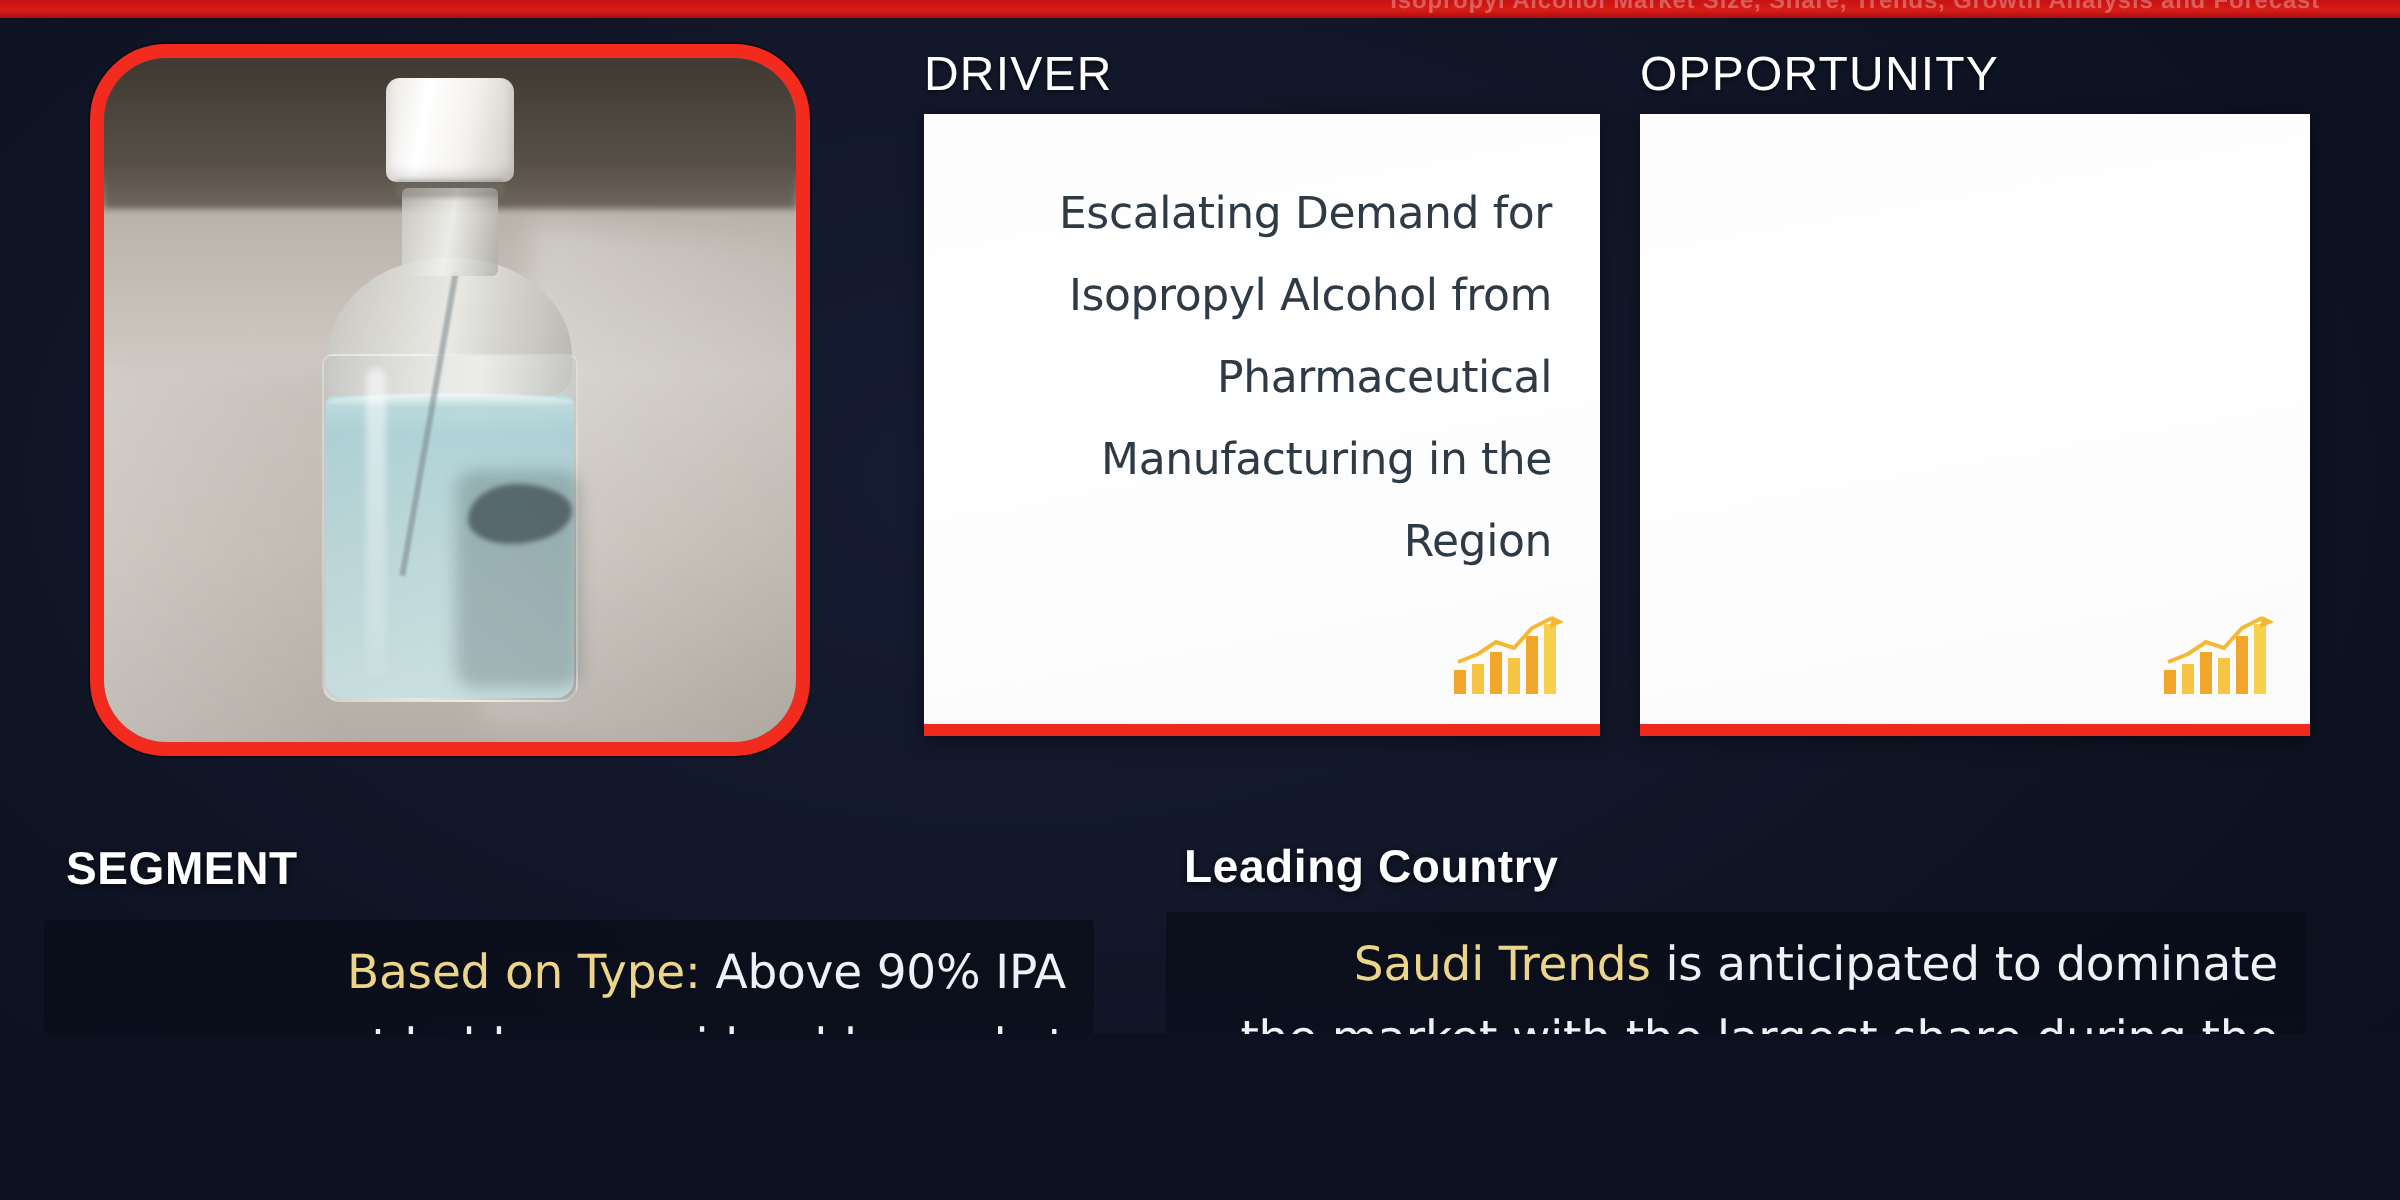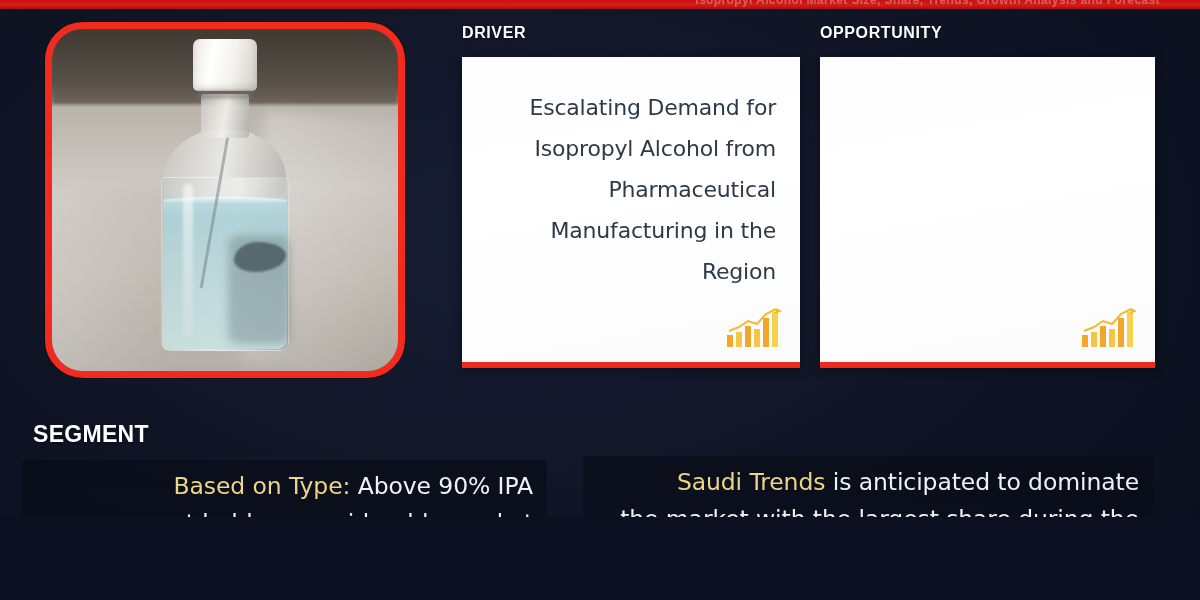--- a/index.html
+++ b/index.html
@@ -169,22 +169,22 @@
     position:absolute; left:22%; top:46%;
     width:10px; height:48%;
     background:linear-gradient(180deg,rgba(255,255,255,.58),rgba(255,255,255,.12));
     border-radius:6px;
     filter:blur(1.6px);
   }
 
   
   .card-heading {
     position:absolute;
-    font-size:16px;
-    font-weight:bold;
+    font-size:24px;
+    font-weight:normal;
     letter-spacing:.6px;
     color:#ffffff;
     text-shadow:0 1px 2px rgba(0,0,0,.6);
   }
   #driver-heading      { left:462px; top:24px; }
   #opportunity-heading { left:820px; top:24px; }
 
   
   .info-card {
     position:absolute;
@@ -303,17 +303,18 @@
       <polyline points="3,23 13,19 22,13 31,16 40,6 50,1" fill="none" stroke="#f5b835" stroke-width="2"></polyline>
       <polygon points="50,0 56,3 49,6" fill="#f5b835"></polygon>
     </svg>
   </div>
 
   <div id="segment-heading" class="section-heading">SEGMENT</div>
   <div id="segment-body" class="section-body">
     <span class="accent">Based on Type:</span><span> Above 90% IPA segment holds a considerable market share in the Isopropyl Alcohol market globally.</span>
   </div>
 
+  <div id="country-heading" class="section-heading">Leading Country</div>
   <div id="country-body" class="section-body">
     <span class="accent">Saudi Trends</span><span> is anticipated to dominate the market with the largest share during the forecast period.</span>
   </div>
 
 </div>
 
 </body></html>

